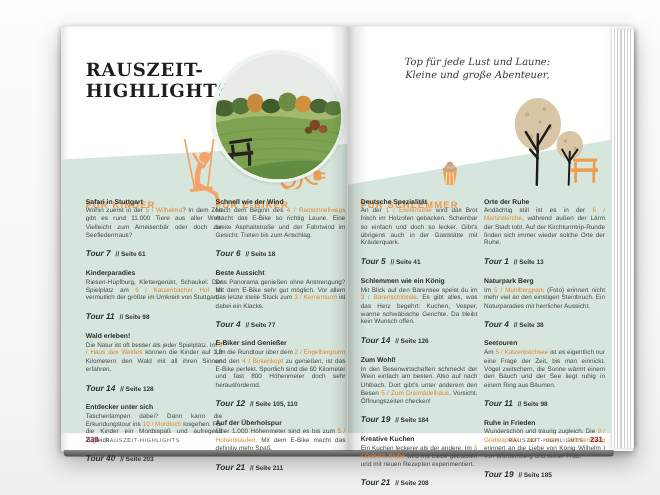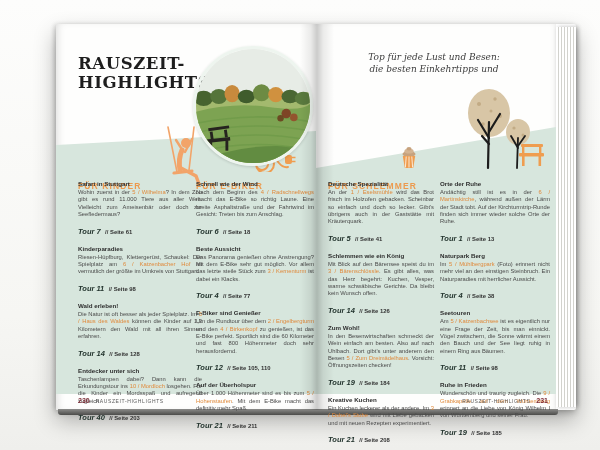--- a/index.html
+++ b/index.html
@@ -206,22 +206,22 @@
       <div class="footer footer-left">
         <span class="pnum">230</span>
         &nbsp;&nbsp;<span>RAUSZEIT-HIGHLIGHTS</span>
       </div>
     </div>
 
     <div class="page page-right">
       <div class="mint mint-right"></div>
 
       <div class="intro">
-        <div>Top für jede Lust und Besen:</div>
-        <div>die besten Einkehrtipps und</div>
+        <div>Top für jede Lust und Laune:</div>
+        <div>Kleine und große Abenteuer,</div>
       </div>
 
       <div class="deco" style="left:146px;top:62px;width:82px;height:86px;">
         <svg viewBox="0 0 82 86">
           <ellipse cx="27" cy="27" rx="21" ry="24" fill="#d8c6a6"></ellipse>
           <g fill="#c2ab85">
             <circle cx="17" cy="18" r="2"></circle>
               <circle cx="33" cy="13" r="1.7"></circle>
             <circle cx="38" cy="30" r="2"></circle>
               <circle cx="21" cy="38" r="1.8"></circle>

